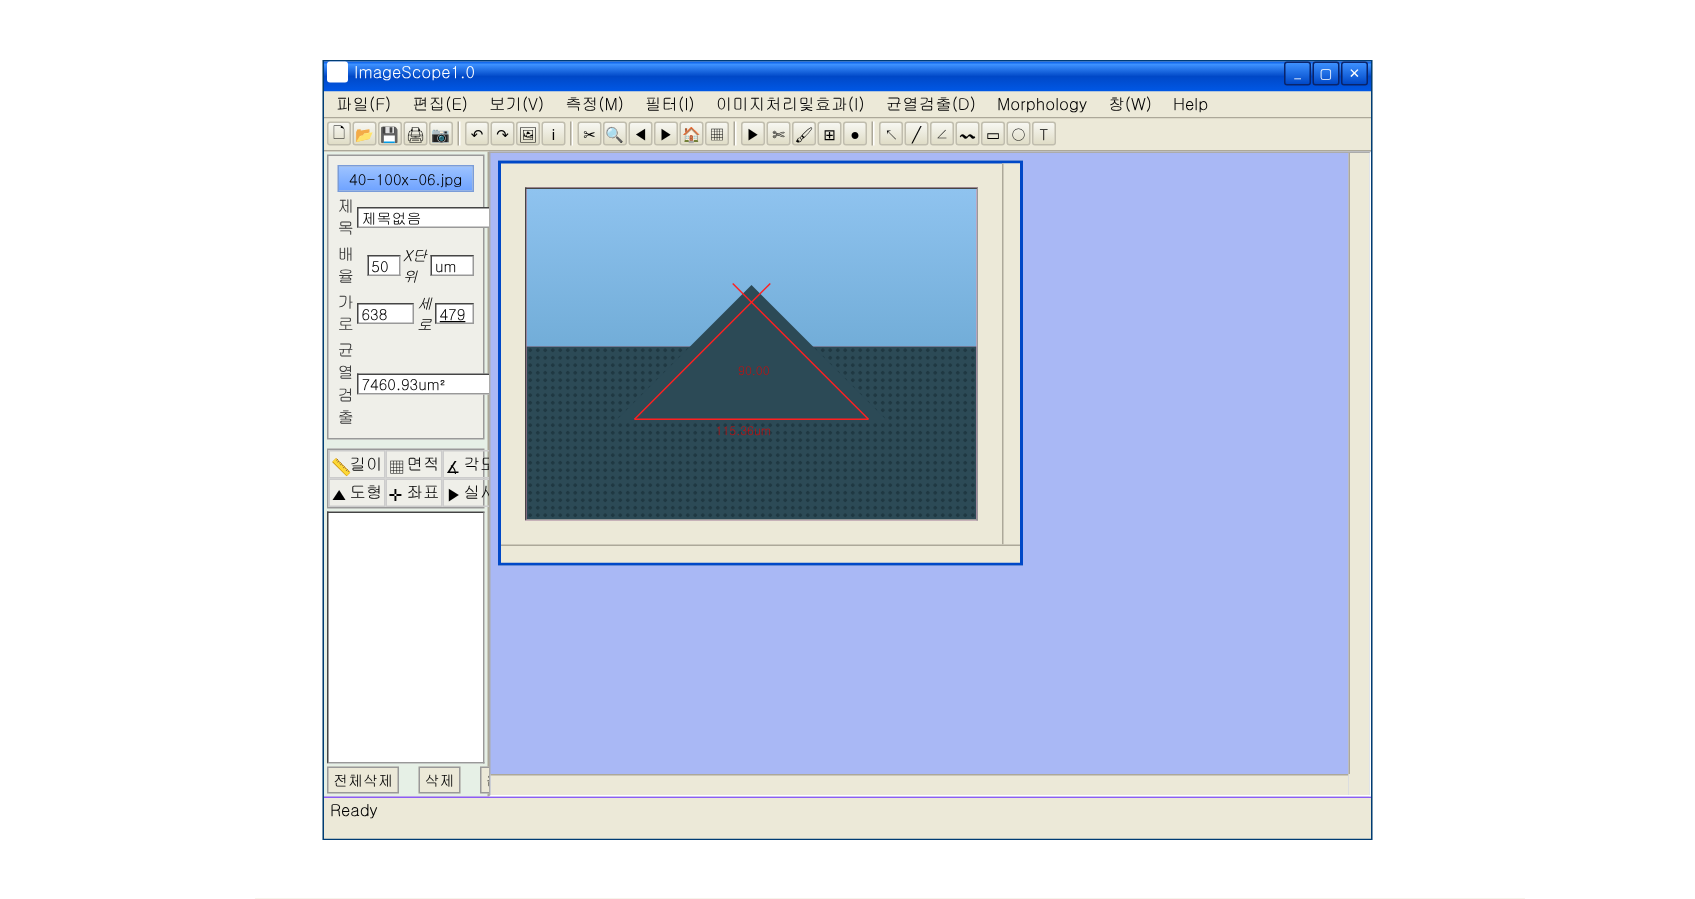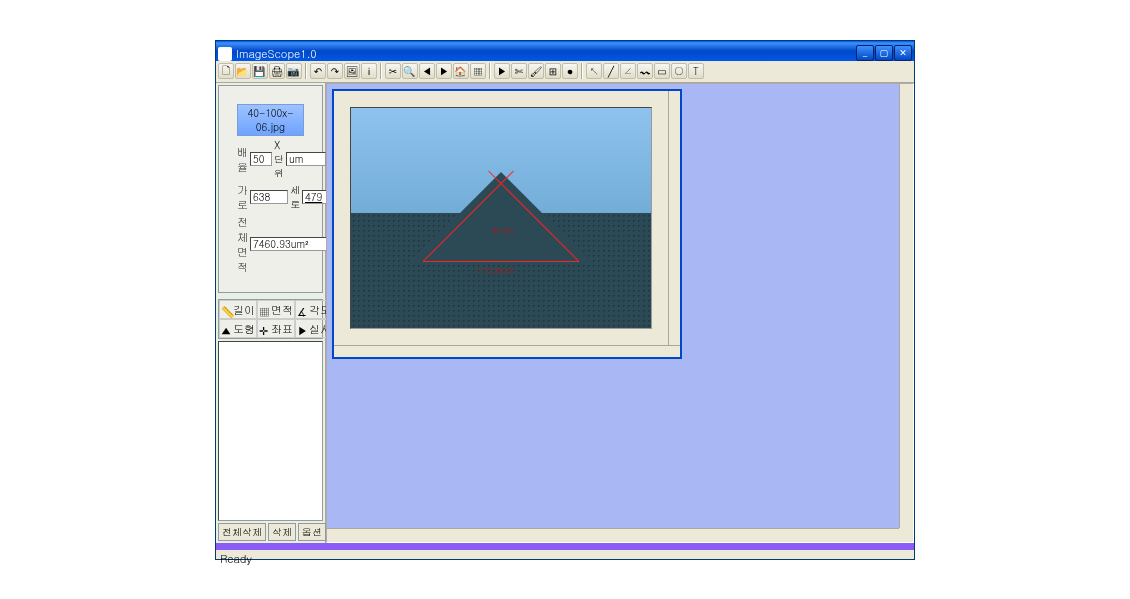--- a/index.html
+++ b/index.html
@@ -11,21 +11,21 @@
       background: #ece9d8;
       display: flex;
       flex-direction: column;
       position: relative;
     }
     .titlebar {
       height: 20px;
       background: linear-gradient(to bottom, #0058e6 0%, #3d91ff 10%, #0048c7 50%, #0058e6 100%);
       color: #fff;
       display: flex;
-      align-items: flex-end;
+      align-items: flex-start;
       padding: 0 2px;
       font-size: 11px;
     }
     .titlebar .icon { width: 14px; height: 14px; background: #fff; margin-right: 4px; display:inline-block; border-radius:2px;}
     .titlebar .title { flex: 1; }
     .titlebar .winbtns { display: flex; gap: 1px; }
     .titlebar .winbtn { width: 18px; height: 16px; background: linear-gradient(#3d91ff,#0048c7); border:1px solid #0a246a; border-radius:2px; display:flex; align-items:center; justify-content:center; color:#fff; font-size:9px; cursor:pointer;}
     .menubar {
       height: 18px;
       background: #ece9d8;
@@ -66,21 +66,21 @@
       width: 110px;
       background: #e6f0e6;
       border-right: 1px solid #aca899;
       padding: 2px;
       display: flex;
       flex-direction: column;
     }
     .info-panel {
       border: 1px solid #999;
       background: #efefe9;
-      padding: 18px;
+      padding: 6px;
     }
     .filename-bar {
       background: linear-gradient(#9dc3ff,#6fa3ff);
       text-align: center;
       padding: 1px;
       font-size: 10px;
       border: 1px solid #7a9cd8;
     }
     .info-row {
       display: flex;
@@ -91,21 +91,21 @@
     }
     .info-label { width: 28px; color: #333; }
     .info-input {
       flex: 1;
       border: 1px inset #999;
       background: #fff;
       padding: 0 2px;
       height: 14px;
       font-size: 10px;
     }
-    .info-inline { font-size:10px; }
+    .info-inline { font-size:10px;font-style:italic; }
     .spin-btns { width: 12px; display: flex; flex-direction: column; }
     .spin { height: 7px; background: #ddd; border: 1px solid #999; font-size: 6px; line-height:5px; text-align:center; cursor:pointer;}
     .tool-grid {
       margin-top: 6px;
       border: 1px solid #999;
       background: #efefe9;
       display: grid;
       grid-template-columns: repeat(3, 1fr);
       font-size: 9px;
     }
@@ -120,21 +120,21 @@
     }
     .tool-cell .ticon { width:10px; height:10px; display:inline-block; }
     .list-area {
       margin-top: 2px;
       flex: 1;
       border: 1px inset #999;
       background: #fff;
     }
     .bottom-tabs {
       display: flex;
-      gap: 2px;
+      gap: 13px;
       margin-top: 2px;
     }
     .bottom-tab {
       flex: none;
       background: #ece9d8;
       border: 1px solid #999;
       padding: 1px 3px;
       font-size: 10px;
       cursor: pointer;
     }
@@ -215,37 +215,49 @@
       height: 1px;
       background: #ff2020;
       transform-origin: right center;
       transform: rotate(45deg);
       z-index: 3;
     }
     .red-label { position:absolute; color:#c01010; font-size:8px; z-index:4;}
     .img-scroll-v { width:12px; background:#ece9d8; border-left:1px solid #aca899;}
     .img-scroll-h { height:12px; background:#ece9d8; border-top:1px solid #aca899;}
     .img-body { flex:1; display:flex; }
-    .statusbar { height:16px; background:#ece9d8; border-top:7px solid #8b5cf6; font-size:10px; padding:1px 4px;}
+    .statusbar { height:28px; background:#ece9d8; border-top:1px solid #8b5cf6; font-size:10px; padding:1px 4px;}
   </style>
 </head>
 <body>
 
 <div class="app-window">
 
   <div class="titlebar">
     <span class="icon"></span>
     <span class="title">ImageScope1.0</span>
     <div class="winbtns">
       <div class="winbtn">_</div>
       <div class="winbtn">▢</div>
       <div class="winbtn">✕</div>
     </div>
   </div>
 
+  <div class="menubar">
+    <span class="menuitem">파일(F)</span>
+    <span class="menuitem">편집(E)</span>
+    <span class="menuitem">보기(V)</span>
+    <span class="menuitem">측정(M)</span>
+    <span class="menuitem">필터(I)</span>
+    <span class="menuitem">이미지처리및효과(I)</span>
+    <span class="menuitem">균열검출(D)</span>
+    <span class="menuitem">Morphology</span>
+    <span class="menuitem">창(W)</span>
+    <span class="menuitem">Help</span>
+  </div>
 
   <div class="toolbar">
     <div class="tbtn">🗋</div>
     <div class="tbtn">📂</div>
     <div class="tbtn">💾</div>
     <div class="tbtn">🖨</div>
     <div class="tbtn">📷</div>
     <div class="tsep"></div>
     <div class="tbtn">↶</div>
     <div class="tbtn">↷</div>
@@ -273,37 +285,41 @@
     <div class="tbtn">○</div>
     <div class="tbtn">T</div>
   </div>
 
   <div class="content">
 
     <div class="left-panel">
       <div class="info-panel">
         <div class="filename-bar">40-100x-06.jpg</div>
 
+        <div class="info-row">
+          <span class="info-label">제목</span>
+          <input class="info-input" value="제목없음" style="">
+        </div>
 
         <div class="info-row">
           <span class="info-label">배율</span>
           <input class="info-input" style="width: 22px; flex: 0 0 auto;" value="50">
           <span class="info-inline">X단위</span>
-          <input class="info-input" style="width: 40px; flex: 0 0 auto;" value="um">
+          <input class="info-input" style="width: 29px; flex: 0 0 auto;" value="um">
         </div>
 
         <div class="info-row">
           <span class="info-label">가로</span>
           <input class="info-input" style="width: 38px; flex: 0 0 auto;" value="638">
           <span class="info-inline">세로</span>
           <input class="info-input" style="width: 26px; flex: 0 0 auto; text-decoration: underline;" value="479">
         </div>
 
         <div class="info-row">
-          <span class="info-label" style="width:40px">전체면적</span>
+          <span class="info-label" style="width:40px">균열검출</span>
           <input class="info-input" value="7460.93um²" style="">
         </div>
 
 
       </div>
 
       <div class="tool-grid">
         <div class="tool-cell">
             <span class="ticon">📏</span>
             <span>길이</span>

